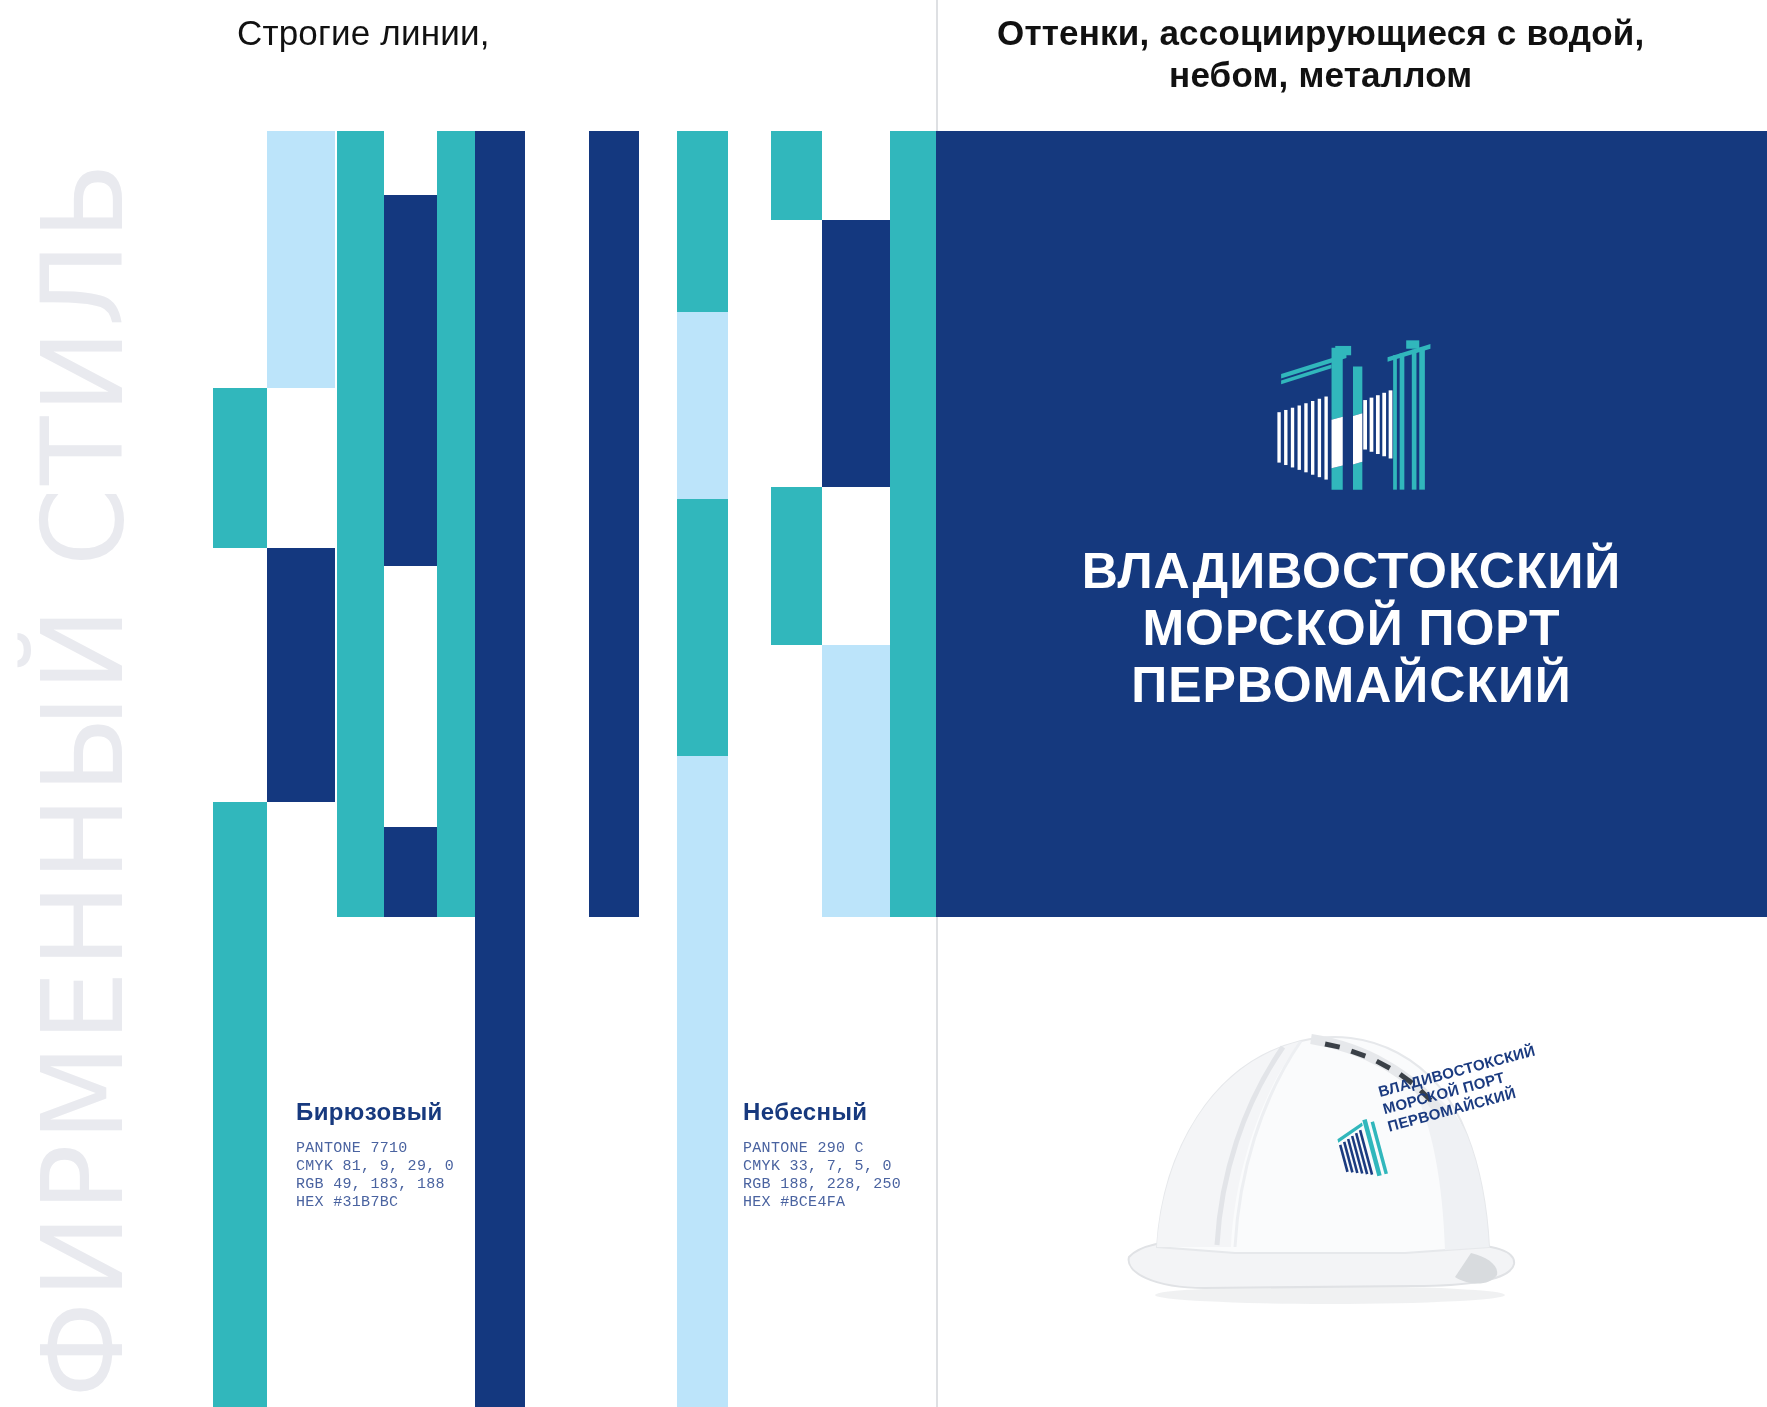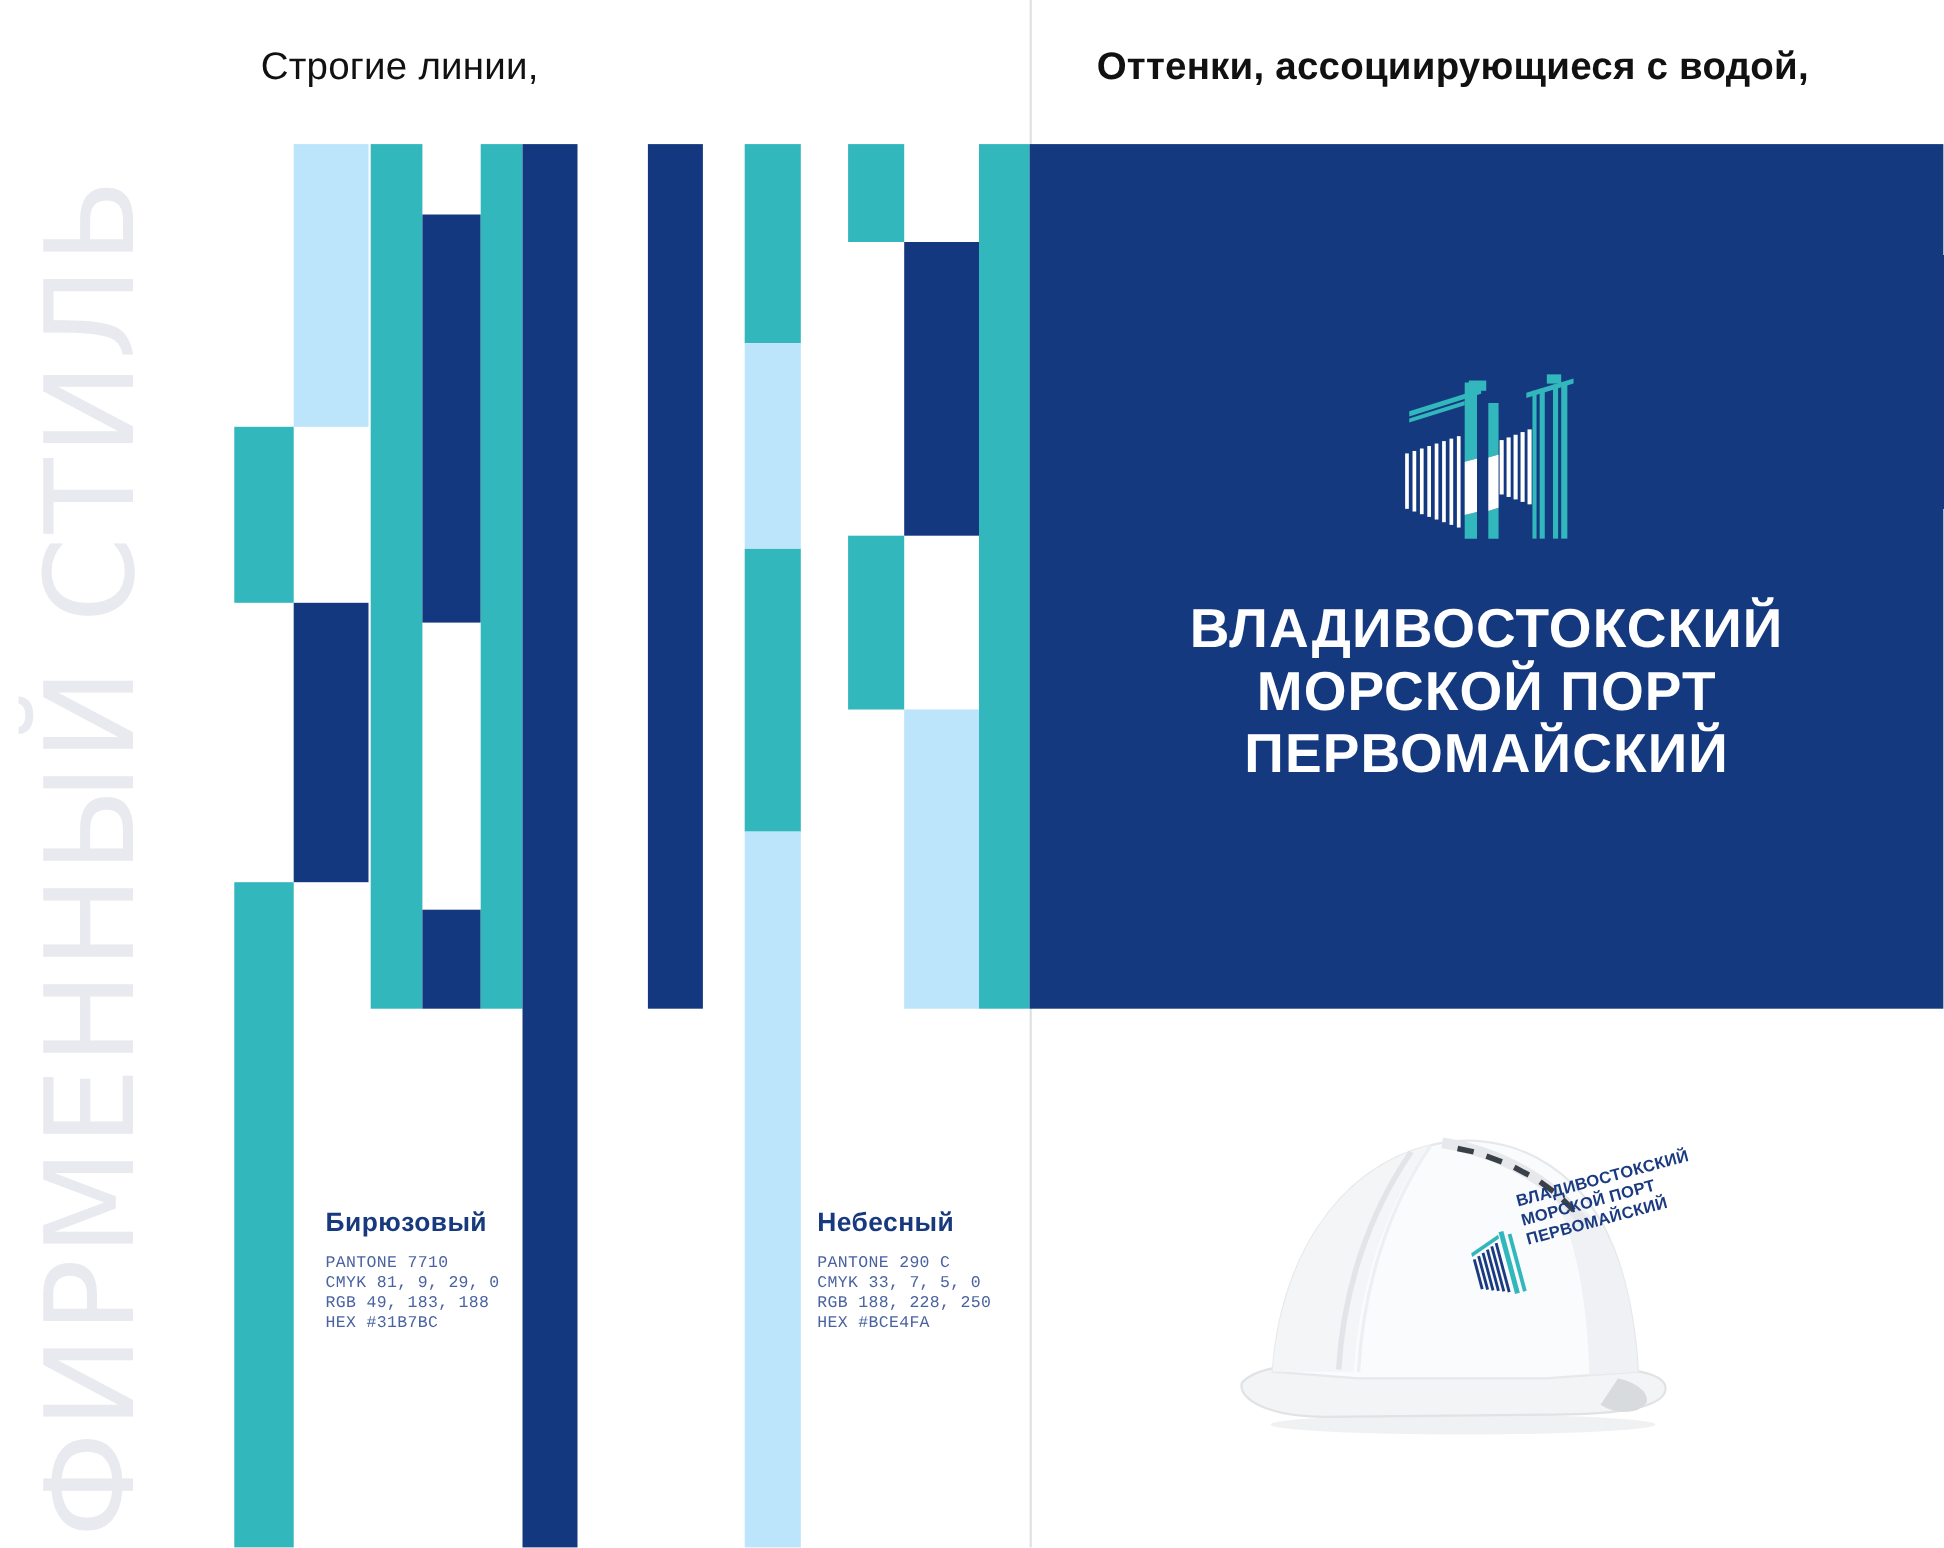--- a/index.html
+++ b/index.html
@@ -5,21 +5,21 @@
   html,body{margin:0;padding:0;background:#fff;}
   .slide{position:relative;width:1767px;height:1407px;background:#fff;overflow:hidden;
          font-family:"Liberation Sans",sans-serif;}
   
   .watermark{position:absolute;top:1398px;left:22px;transform:rotate(-90deg);
     transform-origin:0 0;font-family:"DejaVu Sans",sans-serif;font-size:112px;
     font-weight:500;letter-spacing:3px;color:var(--watermark);white-space:nowrap;line-height:1.1;}
   
   .divider{position:absolute;left:936px;top:0;width:2px;height:1407px;background:var(--divider);}
   
-  .heading{position:absolute;top:40px;font-size:35px;line-height:42px;color:var(--heading);
+  .heading{position:absolute;top:12px;font-size:35px;line-height:42px;color:var(--heading);
     letter-spacing:0.2px;text-align:center;}
   .heading-left{left:237px;}
   .heading-right{left:997px;font-weight:bold;}
   
   .bar{position:absolute;}
   
   .swatch{position:absolute;top:1098px;width:220px;}
   .swatch-1{left:296px;} .swatch-2{left:538px;} .swatch-3{left:743px;}
   .swatch-name{font-size:24px;font-weight:bold;color:var(--swatch_title);letter-spacing:0.4px;margin-bottom:14px;}
   .swatch-line{font-size:15px;line-height:18px;color:var(--swatch_detail);letter-spacing:0.3px;font-family:Liberation Mono, monospace;}
@@ -40,20 +40,21 @@
   <div class="watermark">ФИРМЕННЫЙ СТИЛЬ</div>
 
   <div class="divider"></div>
 
   <div class="heading heading-left">
     <div>Строгие линии,</div>
   </div>
 
   <div class="heading heading-right">
     <div>Оттенки, ассоциирующиеся с водой,</div>
+    <div>небом, металлом</div>
   </div>
 
   <div id="pattern">
       <div class="bar" style="left: 213px; width: 54px; top: 388px; height: 160px; background: rgb(49, 183, 188);"></div>
       <div class="bar" style="left: 213px; width: 54px; top: 802px; height: 605px; background: rgb(49, 183, 188);"></div>
       <div class="bar" style="left: 267px; width: 68px; top: 131px; height: 257px; background: rgb(188, 228, 250);"></div>
       <div class="bar" style="left: 267px; width: 68px; top: 548px; height: 254px; background: rgb(20, 56, 127);"></div>
       <div class="bar" style="left: 337px; width: 47px; top: 131px; height: 786px; background: rgb(49, 183, 188);"></div>
       <div class="bar" style="left: 384px; width: 53px; top: 195px; height: 371px; background: rgb(20, 56, 127);"></div>
       <div class="bar" style="left: 384px; width: 53px; top: 827px; height: 90px; background: rgb(20, 56, 127);"></div>

